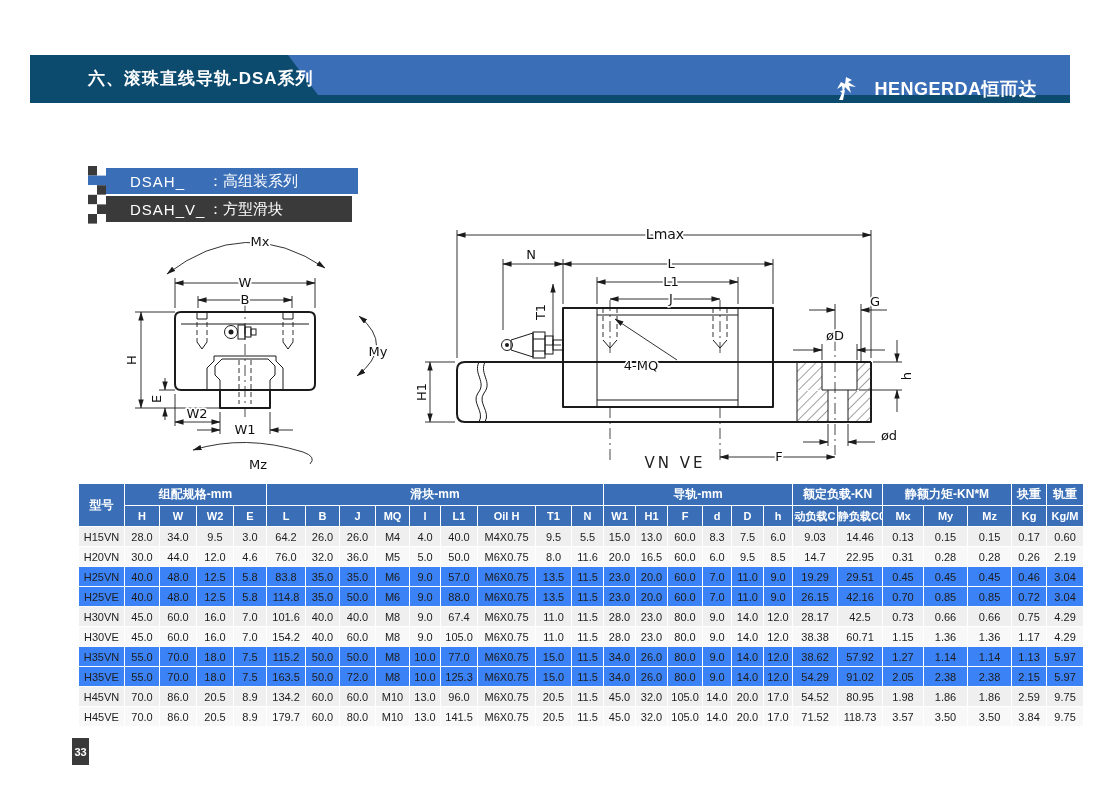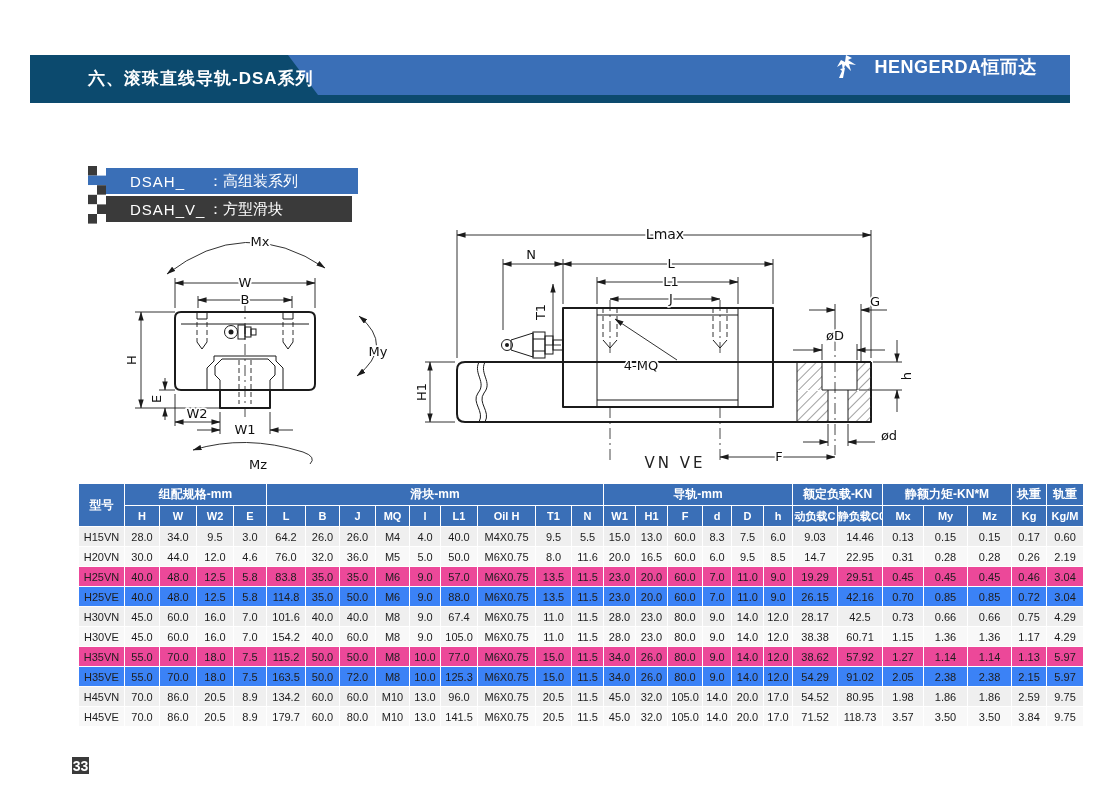--- a/index.html
+++ b/index.html
@@ -5,21 +5,21 @@
   html,body{margin:0;padding:0;}
   body{width:1100px;height:802px;position:relative;background:#ffffff;
        font-family:"Liberation Sans",sans-serif;overflow:hidden;}
 
   
   .header-bar{position:absolute;left:30px;top:55px;width:1040px;height:48px;background:#0c4a6e;}
   .header-blue{position:absolute;left:258px;top:0;width:782px;height:40px;background:#3a6fb7;
                clip-path:polygon(0 0,100% 0,100% 100%,30px 100%);}
   .header-title{position:absolute;left:58px;top:0;height:48px;line-height:48px;
                 color:#fff;font-size:17px;font-weight:bold;letter-spacing:1px;}
-  .brand{position:absolute;right:33px;top:0;height:46px;display:flex;align-items:flex-start;gap:16px;}
+  .brand{position:absolute;right:33px;top:0;height:46px;display:flex;align-items:flex-end;gap:16px;}
   .brand-text{color:#fff;font-size:18px;font-weight:bold;letter-spacing:.5px;}
 
   
   .banners{position:absolute;left:88px;top:166px;width:290px;height:58px;}
   .checker{position:absolute;left:0;top:0;}
   .banner{position:absolute;left:18px;height:26px;display:flex;align-items:center;
           color:#fff;font-size:15px;font-weight:normal;padding-left:24px;box-sizing:border-box;}
   .banner-blue{top:2px;width:252px;background:#3a6fb7;}
   .banner-dark{top:30px;width:246px;background:#3a3a3a;}
   .banner .code{display:inline-block;width:78px;letter-spacing:1px;}
@@ -39,26 +39,26 @@
   
   .spec-table-wrap{position:absolute;left:78px;top:483px;}
   table.spec{border-collapse:collapse;table-layout:fixed;width:945px;}
   table.spec th,table.spec td{border:1px solid #fff;text-align:center;padding:0;
         overflow:hidden;white-space:nowrap;}
   table.spec th{background:#3a6fb7;color:#fff;font-size:11px;font-weight:bold;height:20px;}
   table.spec th.group{font-size:12px;height:21px;}
   table.spec td{font-size:11px;color:#1d1d1d;height:19px;}
   tr.r-la td{background:#efefef;}
   tr.r-lb td{background:#f8f8f8;}
-  tr.r-da td{background:#ec4899;}
+  tr.r-da td{background:#3b82f6;}
   tr.r-db td{background:#3b82f6;}
 
   
-  .page-num{position:absolute;left:72px;top:738px;width:17px;height:17px;background:#3a3a3a;
-            color:#fff;font-size:14px;font-weight:bold;display:flex;align-items:center;justify-content:center;margin-top:19px;}
+  .page-num{position:absolute;left:72px;top:738px;width:17px;height:27px;background:#3a3a3a;
+            color:#fff;font-size:11px;font-weight:bold;display:flex;align-items:center;justify-content:center;}
 </style>
 </head>
 <body>
 
 <div class="header-bar">
   <div class="header-blue"></div>
   <div class="header-title">六、滚珠直线导轨-DSA系列</div>
   <div class="brand">
     <svg width="22" height="24" viewBox="0 0 22 24">
       <polygon points="10,0 16,3 12,5 20,10 13,9 15,16 9,10 7,17 6,9 1,12 5,5 9,7" fill="#ffffff"></polygon>

